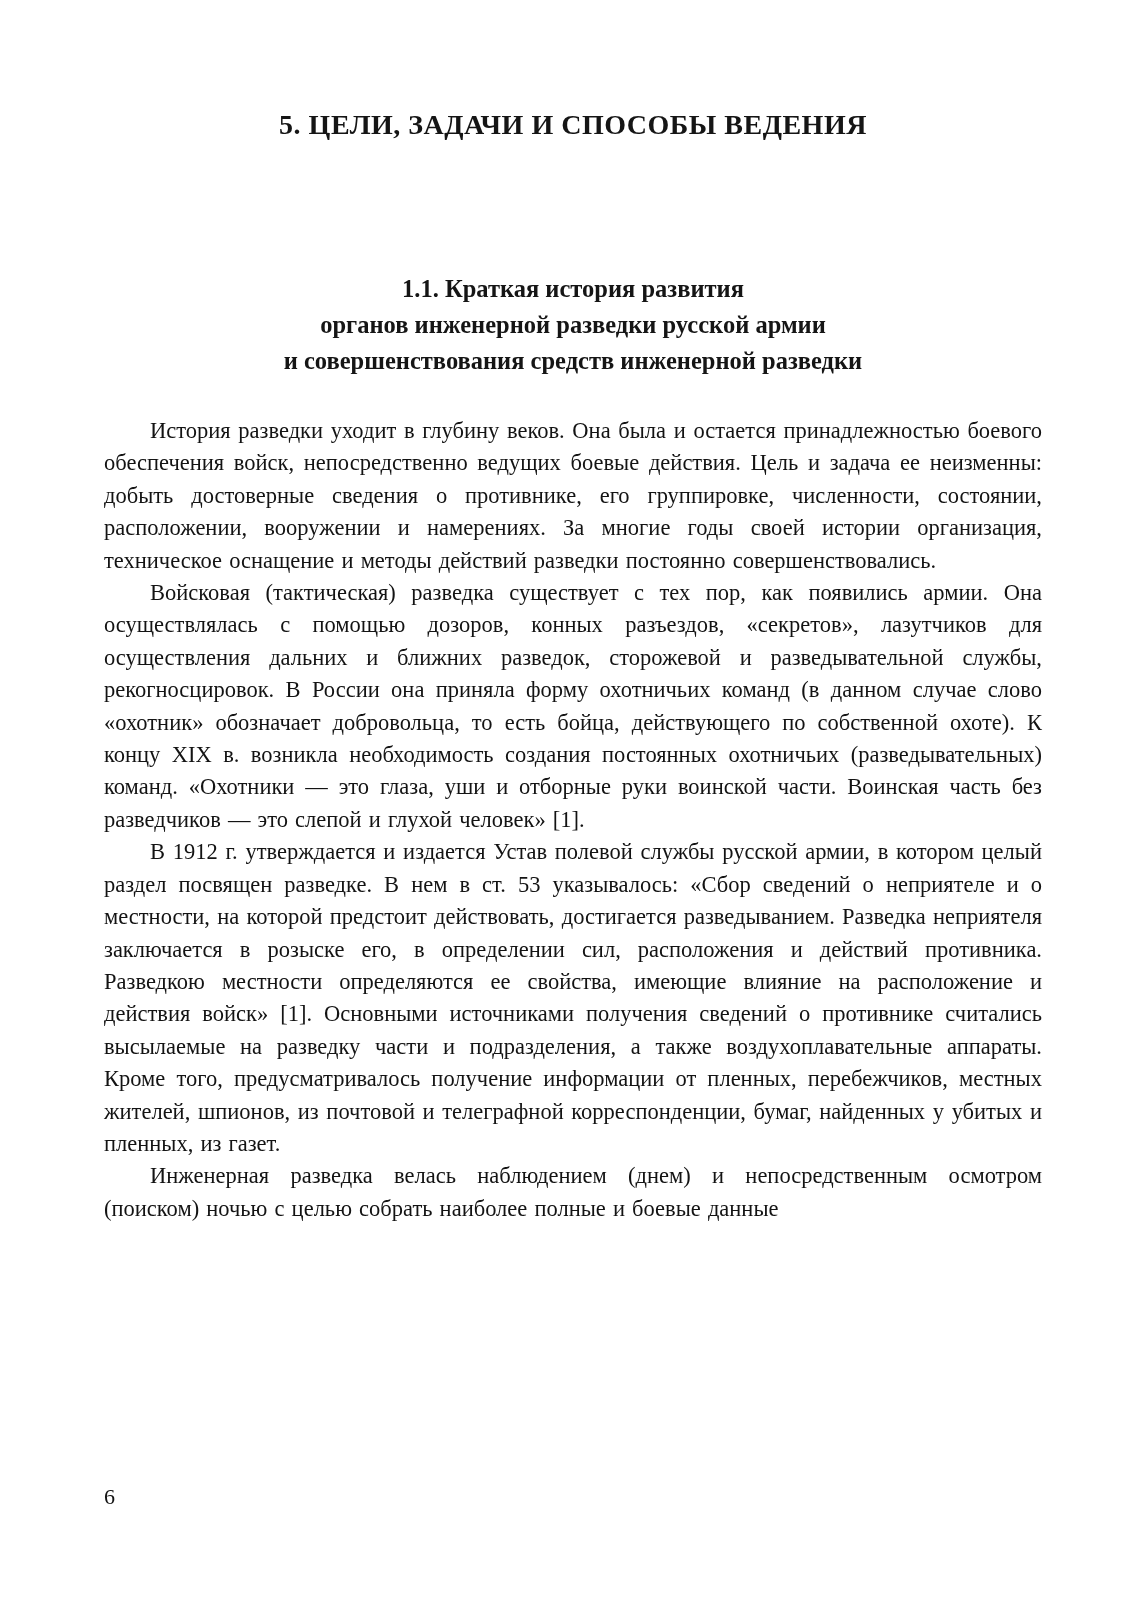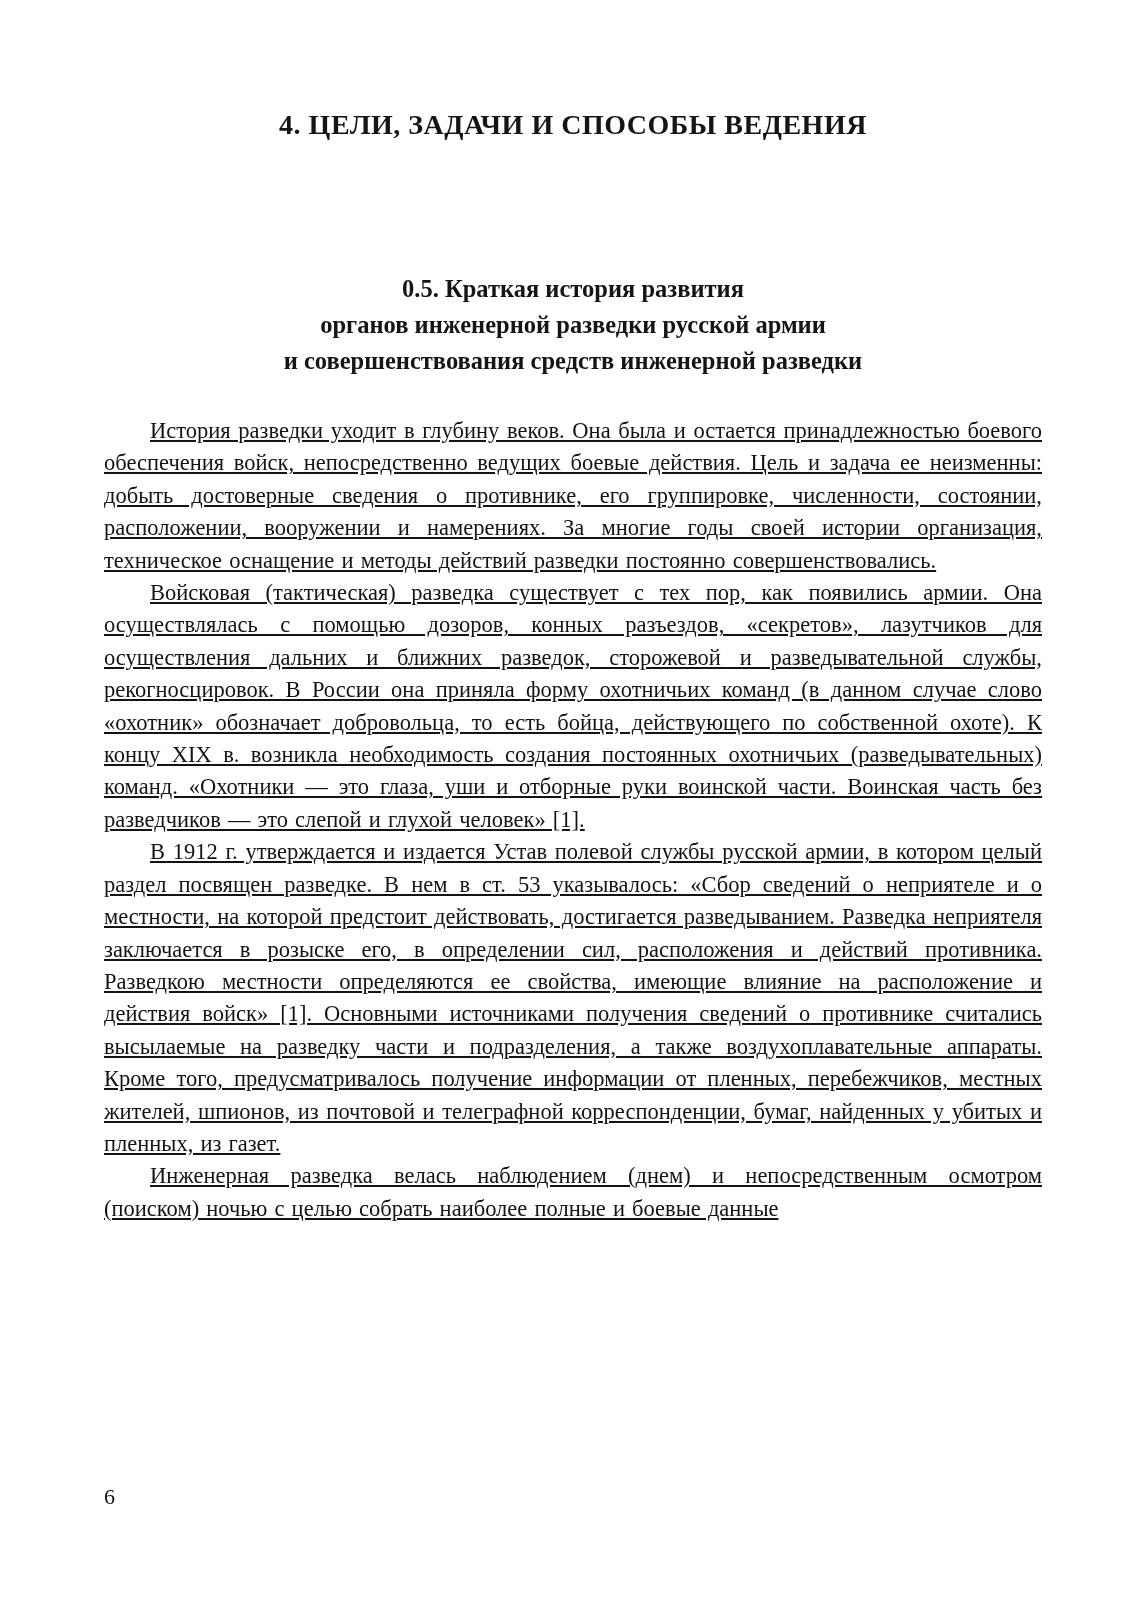--- a/index.html
+++ b/index.html
@@ -44,42 +44,41 @@
     margin-top: 36px;
     font-size: 22.5px;
     line-height: 32.4px;
     text-align: justify;
     color: #131313;
   }
   .body-text p {
     margin: 0;
     text-indent: 46px;
     word-spacing: 1.5px;
-    text-decoration: underline;
   }
   .page-number {
     position: absolute;
     left: 104px;
     top: 1484px;
     font-size: 22px;
     color: #131313;
   }
 </style>
 </head>
 <body>
 
 <div class="page">
   <div class="content">
 
     <div class="chapter-title">
-      <div>4. ЦЕЛИ, ЗАДАЧИ И СПОСОБЫ ВЕДЕНИЯ</div>
+      <div>5. ЦЕЛИ, ЗАДАЧИ И СПОСОБЫ ВЕДЕНИЯ</div>
     </div>
 
     <div class="section-title">
-      <div>0.5. Краткая история развития</div>
+      <div>1.1. Краткая история развития</div>
       <div>органов инженерной разведки русской армии</div>
       <div>и совершенствования средств инженерной разведки</div>
     </div>
 
     <div class="body-text">
       <p>История разведки уходит в глубину веков. Она была и остается принадлежностью боевого обеспечения войск, непосредственно ведущих боевые действия. Цель и задача ее неизменны: добыть достоверные сведения о противнике, его группировке, численности, состоянии, расположении, вооружении и намерениях. За многие годы своей истории организация, техническое оснащение и методы действий разведки постоянно совершенствовались.</p>
       <p>Войсковая (тактическая) разведка существует с тех пор, как появились армии. Она осуществлялась с помощью дозоров, конных разъездов, «секретов», лазутчиков для осуществления дальних и ближних разведок, сторожевой и разведывательной службы, рекогносцировок. В России она приняла форму охотничьих команд (в данном случае слово «охотник» обозначает добровольца, то есть бойца, действующего по собственной охоте). К концу XIX в. возникла необходимость создания постоянных охотничьих (разведывательных) команд. «Охотники — это глаза, уши и отборные руки воинской части. Воинская часть без разведчиков — это слепой и глухой человек» [1].</p>
       <p>В 1912 г. утверждается и издается Устав полевой службы русской армии, в котором целый раздел посвящен разведке. В нем в ст. 53 указывалось: «Сбор сведений о неприятеле и о местности, на которой предстоит действовать, достигается разведыванием. Разведка неприятеля заключается в розыске его, в определении сил, расположения и действий противника. Разведкою местности определяются ее свойства, имеющие влияние на расположение и действия войск» [1]. Основными источниками получения сведений о противнике считались высылаемые на разведку части и подразделения, а также воздухоплавательные аппараты. Кроме того, предусматривалось получение информации от пленных, перебежчиков, местных жителей, шпионов, из почтовой и телеграфной корреспонденции, бумаг, найденных у убитых и пленных, из газет.</p>
       <p>Инженерная разведка велась наблюдением (днем) и непосредственным осмотром (поиском) ночью с целью собрать наиболее полные и боевые данные</p>
     </div>

